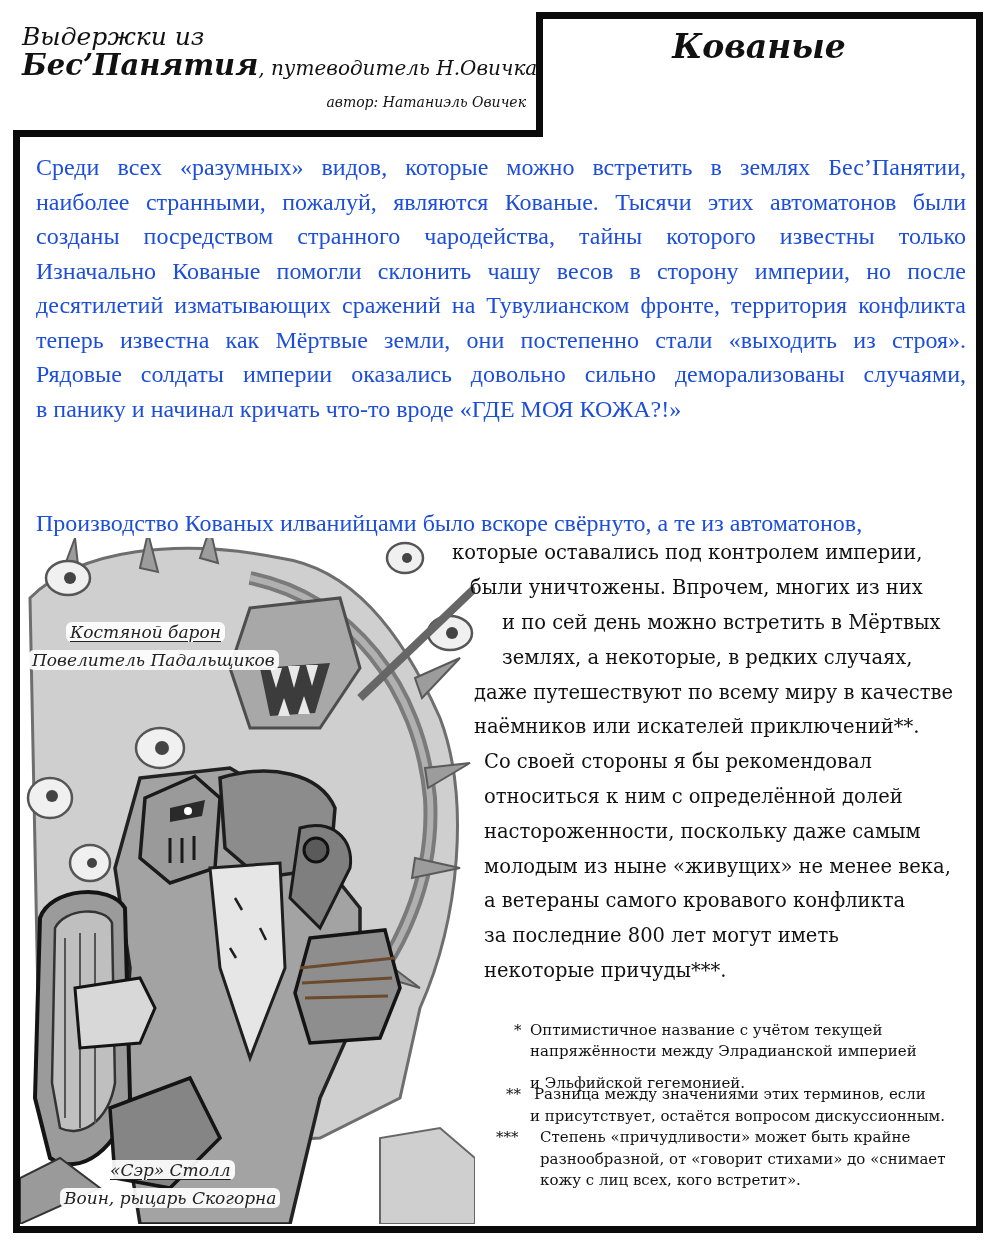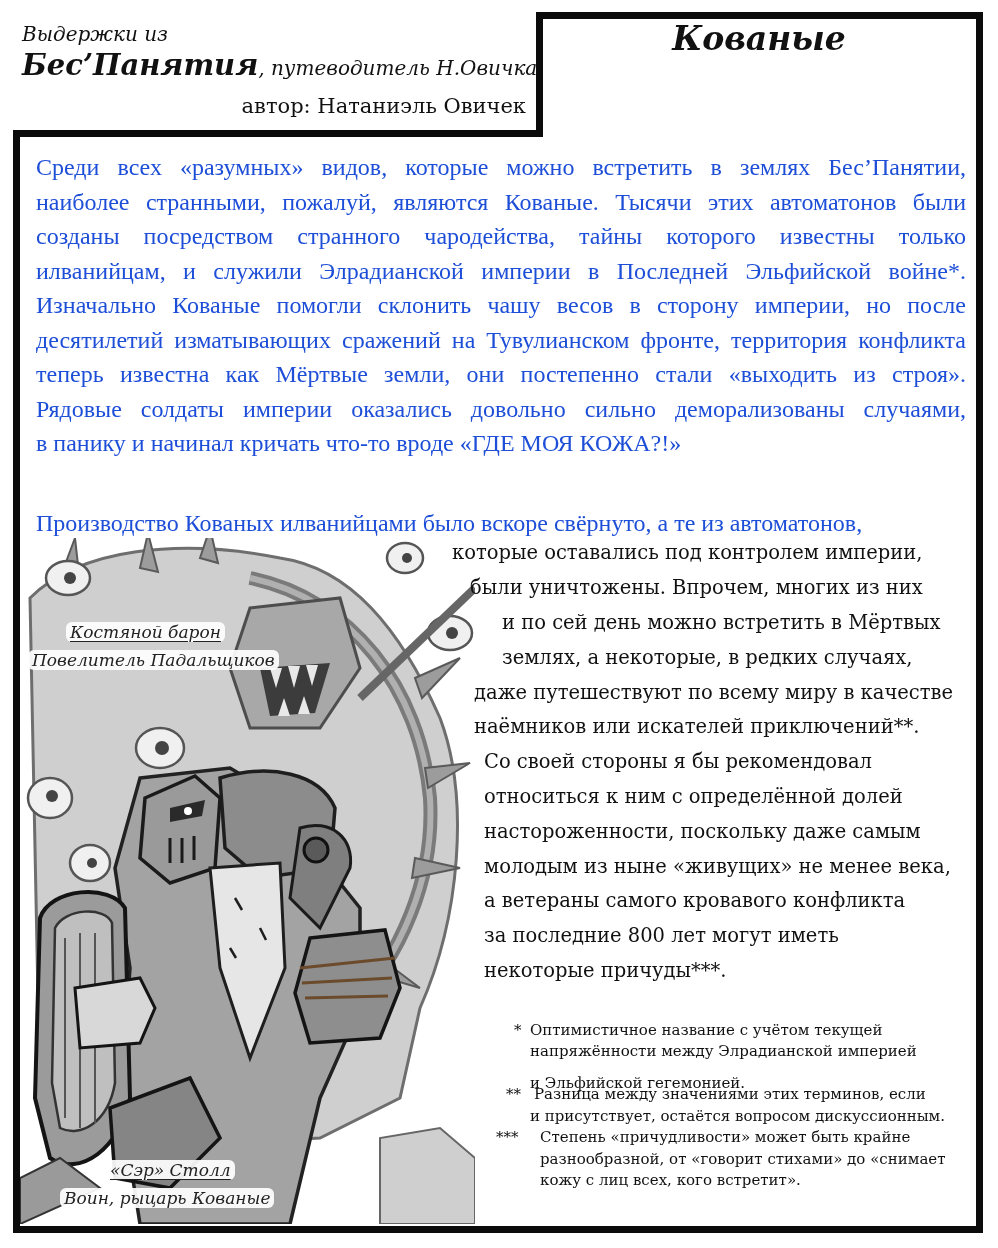--- a/index.html
+++ b/index.html
@@ -2,28 +2,28 @@
 <html><head>
 <meta charset="utf-8">
 <style>
   html, body { margin: 0; padding: 0; background: #ffffff; }
   body { width: 998px; height: 1248px; position: relative; overflow: hidden; font-family: "DejaVu Serif", serif; color: #111; }
 
   .frame-h { position: absolute; background: #0b0b0b; }
   .frame-v { position: absolute; background: #0b0b0b; }
 
   .header-left { position: absolute; left: 22px; top: 14px; width: 510px; height: 110px; }
-  .hl-line1 { position: absolute; left: 0; top: 8px; font-style: italic; font-size: 20px; }
+  .hl-line1 { position: absolute; left: 0; top: 8px; font-style: italic; font-size: 25px; }
   .hl-line2 { position: absolute; left: 0; top: 34px; font-size: 20px; font-style: italic; white-space: nowrap; }
   .hl-title { font-weight: bold; font-size: 29px; }
-  .hl-line3 { position: absolute; right: 6px; top: 80px; font-size: 21px; white-space: nowrap; margin-left: 17px; }
+  .hl-line3 { position: absolute; right: 6px; top: 80px; font-style: italic; font-size: 14px; white-space: nowrap; margin-left: 17px; }
 
   .chapter { position: absolute; left: 543px; top: 19px; width: 432px; height: 110px; text-align: center; }
   .chapter-num { font-style: italic; font-weight: bold; font-size: 33px; margin-top: 24px; letter-spacing: 1px; }
-  .chapter-name { font-style: italic; font-weight: bold; font-size: 33px; }
+  .chapter-name { font-style: italic; font-weight: bold; font-size: 33px; margin-top: 8px; }
 
   .body-text { position: absolute; font-family: Liberation Serif, serif; font-size: 24px; line-height: 34.5px; color: #1d4ed8; }
   .para1 { left: 36px; top: 150px; width: 930px; }
   .para1 .ln { display: block; white-space: nowrap; }
   .para1 .ln.j { text-align-last: justify; text-align: justify; }
 
   .para2-first { left: 36px; top: 506px; width: 930px; white-space: nowrap; }
 
   .flow { position: absolute; font-family: "DejaVu Serif", serif; font-size: 19.5px; line-height: 34.7px; color: #111; white-space: nowrap; }
   .flow .ln { position: absolute; white-space: nowrap; }
@@ -56,21 +56,20 @@
 </div>
 
 <div class="chapter">
   <div class="chapter-name">Кованые</div>
 </div>
 
 <div class="body-text para1">
   <span class="ln j">Среди всех «разумных» видов, которые можно встретить в землях Бес’Панятии,</span>
   <span class="ln j">наиболее странными, пожалуй, являются Кованые. Тысячи этих автоматонов были</span>
   <span class="ln j">созданы посредством странного чародейства, тайны которого известны только</span>
-  <span class="ln j">илванийцам, и служили Элрадианской империи в Последней Эльфийской войне*.</span>
   <span class="ln j">Изначально Кованые помогли склонить чашу весов в сторону империи, но после</span>
   <span class="ln j">десятилетий изматывающих сражений на Тувулианском фронте, территория конфликта</span>
   <span class="ln j">теперь известна как Мёртвые земли, они постепенно стали «выходить из строя».</span>
   <span class="ln j">Рядовые солдаты империи оказались довольно сильно деморализованы случаями,</span>
   <span class="ln">в панику и начинал кричать что-то вроде «ГДЕ МОЯ КОЖА?!»</span>
 </div>
 
 <div class="body-text para2-first">Производство Кованых илванийцами было вскоре свёрнуто, а те из автоматонов,</div>
 
 <div class="illustration">
@@ -167,21 +166,21 @@
     <path d="M55,450 L120,440 L135,470 L120,505 L60,510 Z" fill="#d8d8d8" stroke="#141414" stroke-width="3"></path>
 
     <path d="M90,570 L170,540 L200,600 L150,650 L95,640 Z" fill="#858585" stroke="#141414" stroke-width="3.5"></path>
 
     <path d="M0,686 L0,640 L40,620 L80,650 L0,686 Z" fill="#9a9a9a" stroke="#333" stroke-width="2"></path>
     <path d="M360,686 L360,600 L420,590 L455,620 L455,686 Z" fill="#cfcfcf" stroke="#666" stroke-width="2"></path>
   </svg>
   <div class="caption title" style="left:46px; top:84px;font-style:italic;">Костяной барон</div>
   <div class="caption" style="left:8px; top:112px;">Повелитель Падальщиков</div>
   <div class="caption title" style="left:86px; top:622px;">«Сэр» Столл</div>
-  <div class="caption" style="left:40px; top:650px;">Воин, рыцарь Кованые</div>
+  <div class="caption" style="left:40px; top:650px;">Воин, рыцарь Скогорна</div>
 </div>
 
 <div class="flow" style="left:0; top:0;">
   <span class="ln" style="left:452px; top:536px;">которые оставались под контролем империи,</span>
   <span class="ln" style="left:470px; top:571px;">были уничтожены. Впрочем, многих из них</span>
   <span class="ln" style="left:502px; top:606px;">и по сей день можно встретить в Мёртвых</span>
   <span class="ln" style="left:502px; top:641px;">землях, а некоторые, в редких случаях,</span>
   <span class="ln" style="left:474px; top:676px;">даже путешествуют по всему миру в качестве</span>
   <span class="ln" style="left:474px; top:710px;">наёмников или искателей приключений**.</span>
   <span class="ln" style="left:484px; top:745px;">Со своей стороны я бы рекомендовал</span>

